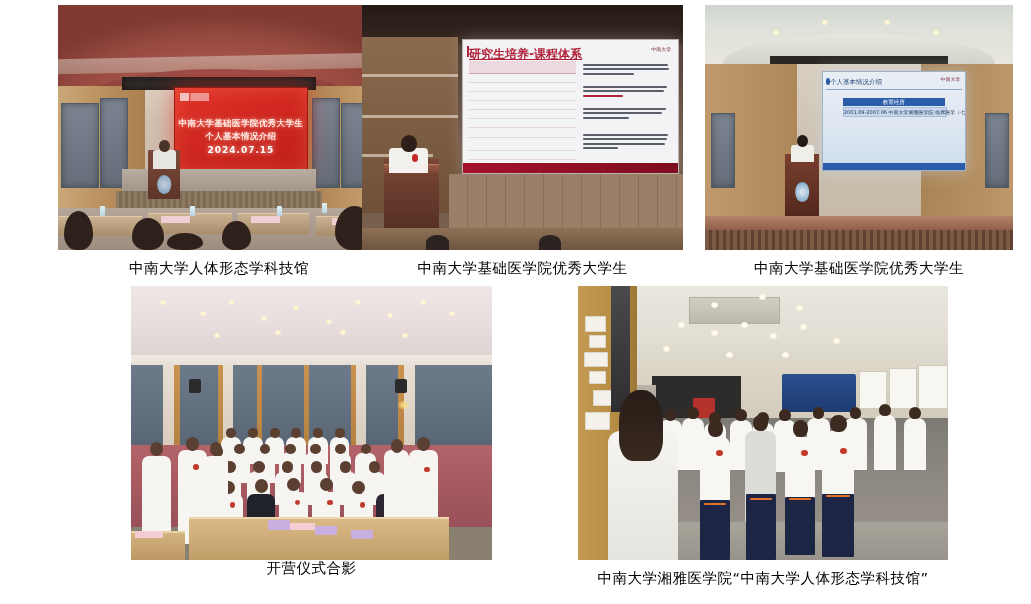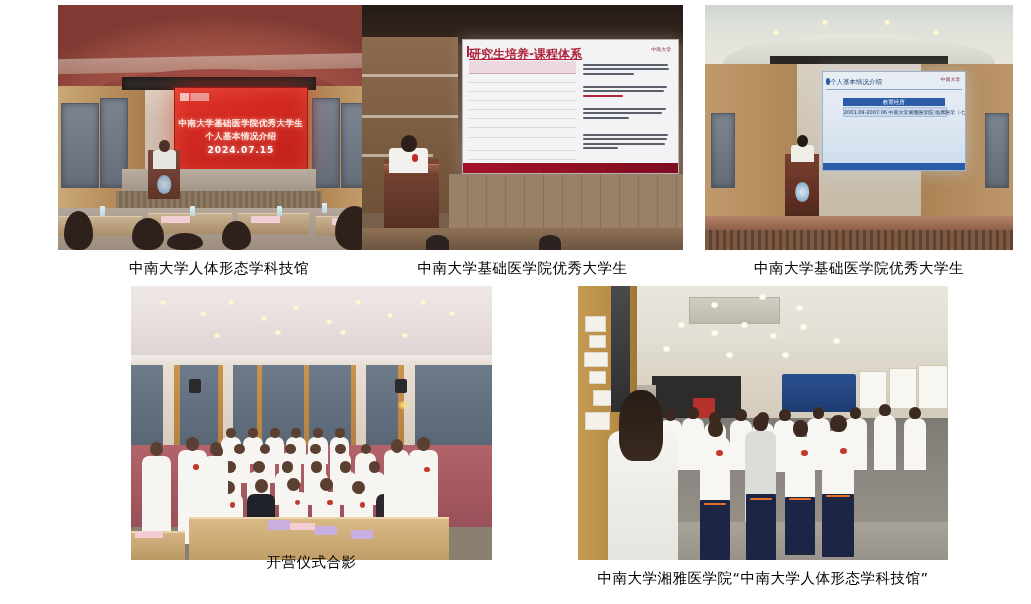--- a/index.html
+++ b/index.html
@@ -739,21 +739,21 @@
       <div class="p4-head" style="left:71.9%; top:56%; width:3.4%; height:5%;"></div>
 
       <div class="layer p4-table"></div>
       <div class="layer p4-table2"></div>
       <div class="p4-nameplate" style="left:38%; bottom:11%; width:6%; height:3.5%;"></div>
       <div class="p4-nameplate" style="left:51%; bottom:9%;  width:6%; height:3.5%;"></div>
       <div class="p4-nameplate" style="left:61%; bottom:7.5%; width:6%; height:3.5%;"></div>
       <div class="p4-pinkcard" style="left:44%; bottom:11%; width:7%; height:2.6%;"></div>
       <div class="p4-pinkcard" style="left:1%;  bottom:8%;  width:8%; height:2.6%;"></div>
     </div>
-    <div class="caption" style="left:0; top:266px; width:361px;">开营仪式合影</div>
+    <div class="caption" style="left:0; top:272px; width:361px;">开营仪式合影</div>
   </div>
 
   <div class="photo-block" style="left:578px; top:286px;">
     <div class="photo" id="ph5" style="width:370px; height:274px;">
       <div class="layer p5-ceiling"></div>
       <div class="layer" style="left:30%; top:4%; width:24%; height:9%; background:linear-gradient(180deg,#d2cec3,#bdb8ac); border:1px solid #b3aea2;"></div>
       <div class="p5-downlight" style="left:36%; top:6%;"></div>
       <div class="p5-downlight" style="left:49%; top:3%;"></div>
       <div class="p5-downlight" style="left:59%; top:7%;"></div>
       <div class="p5-downlight" style="left:27%; top:13%;"></div>

